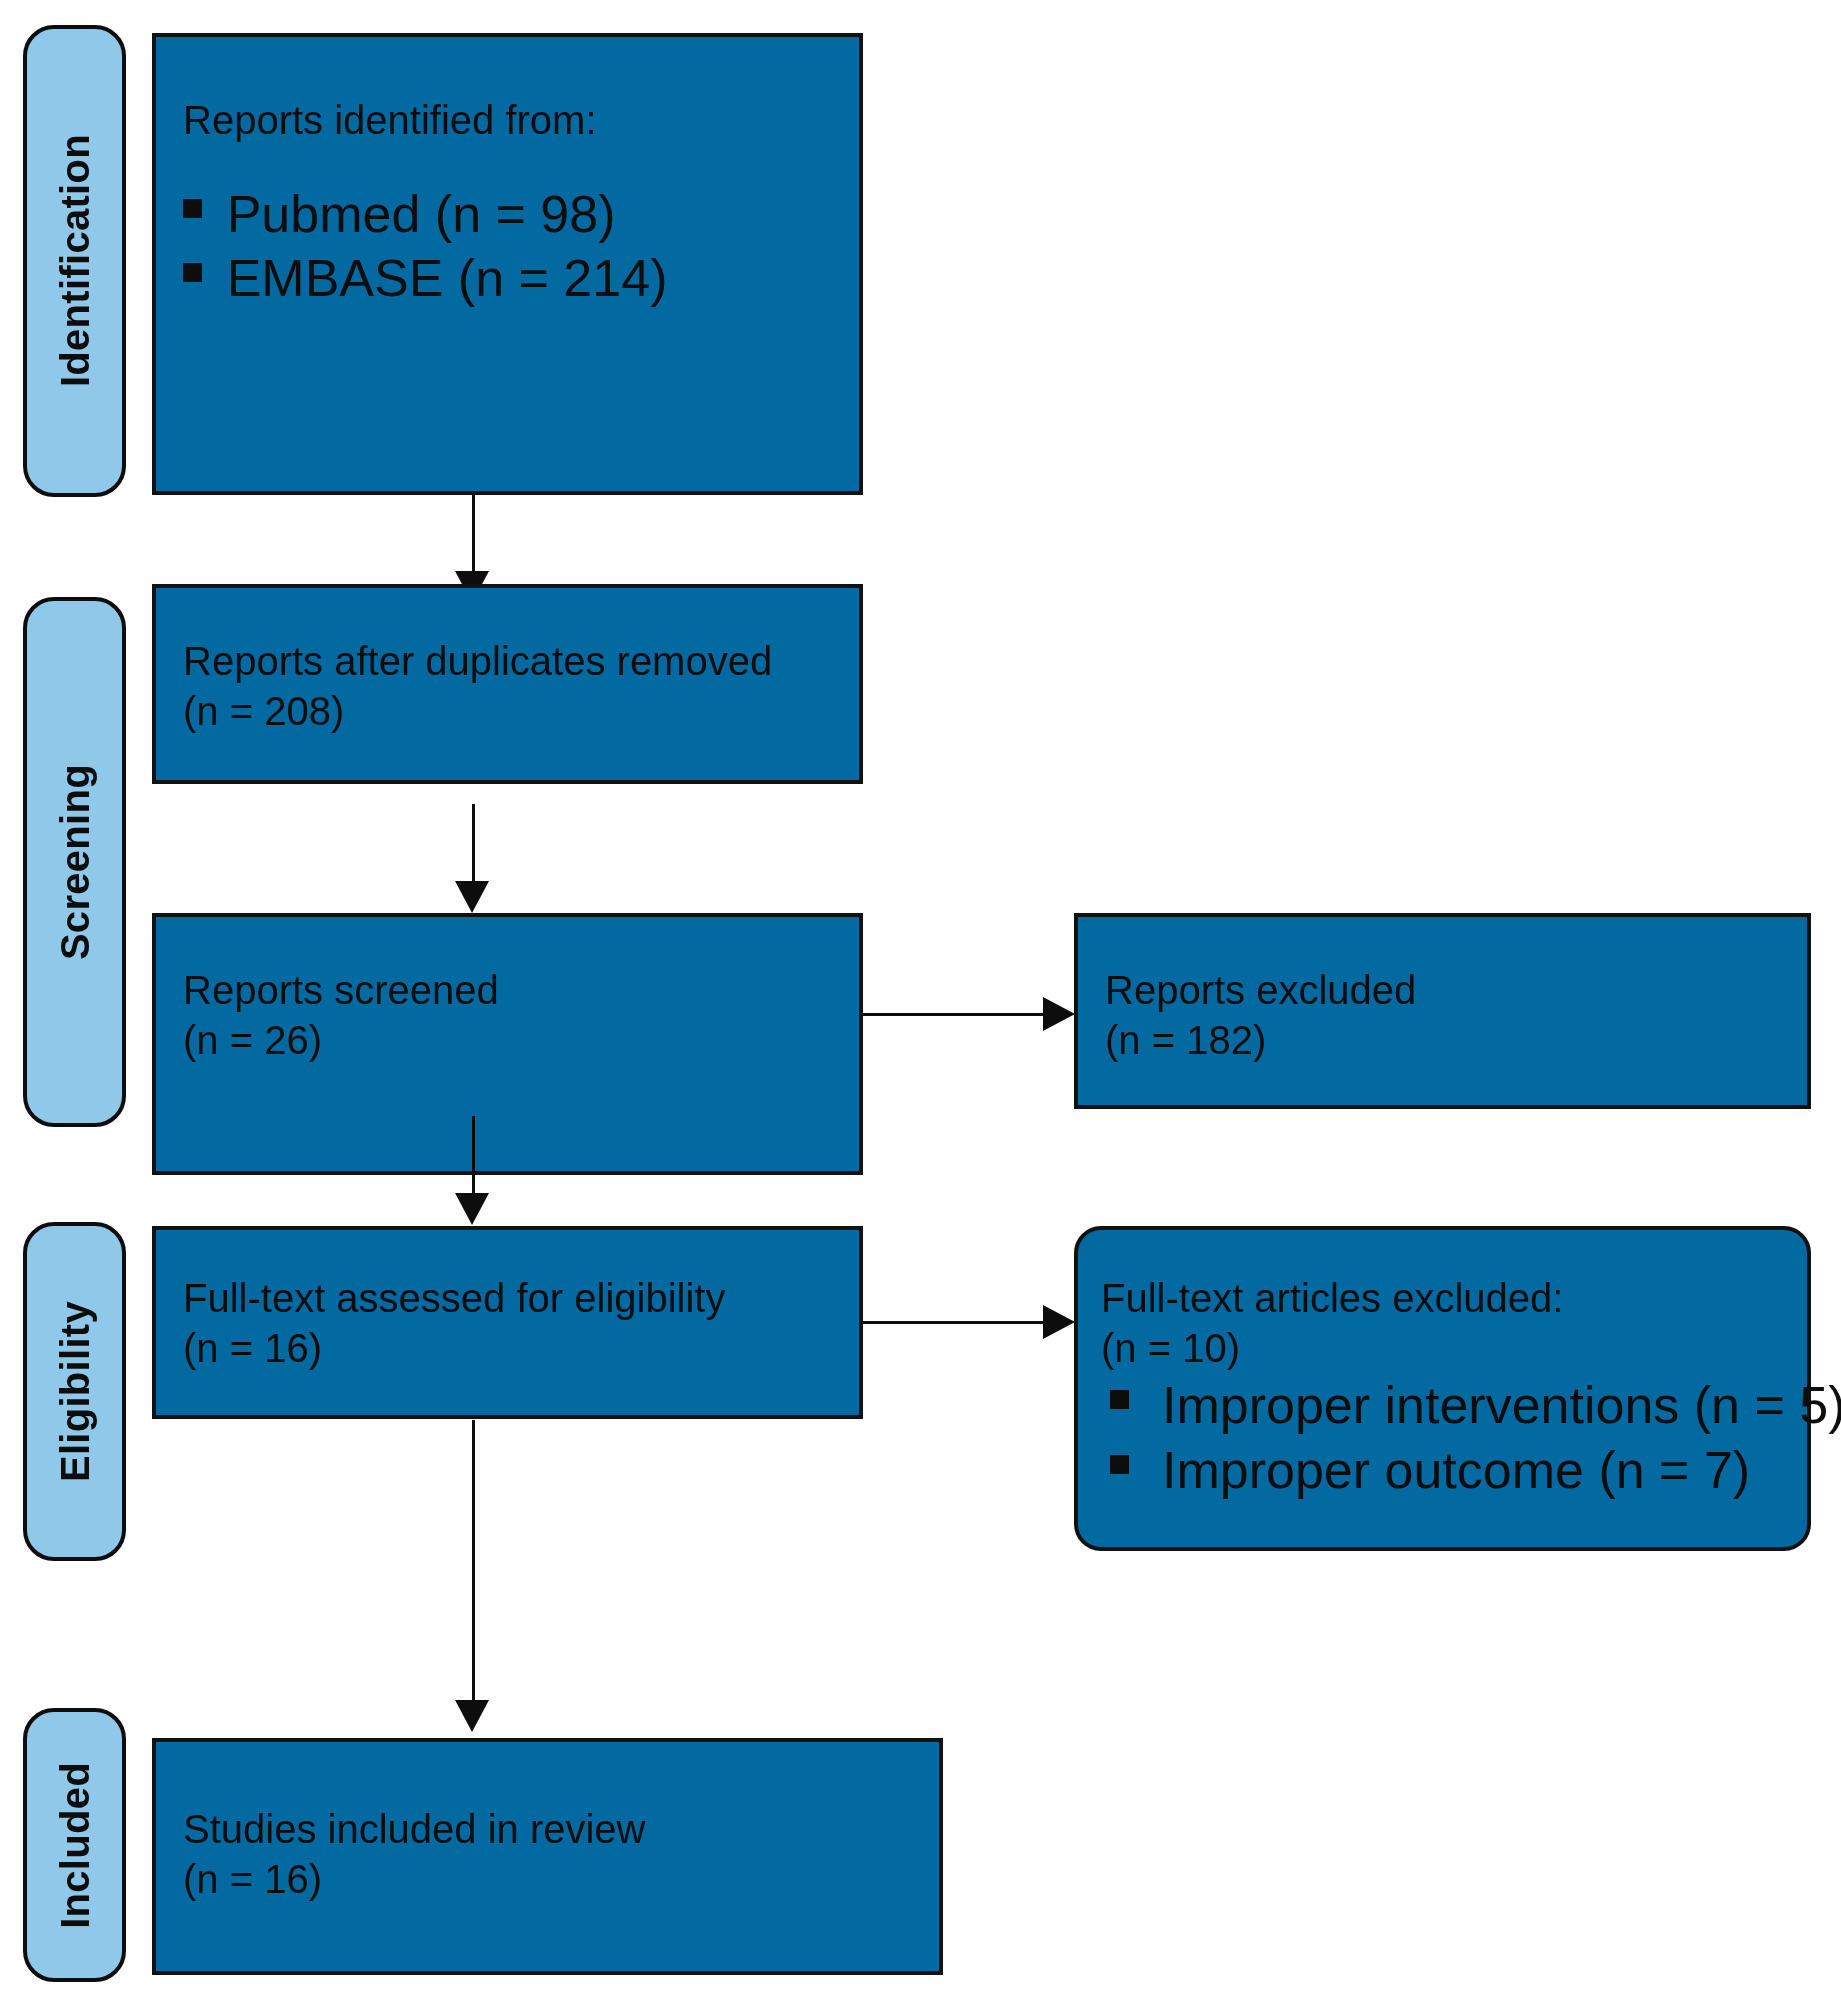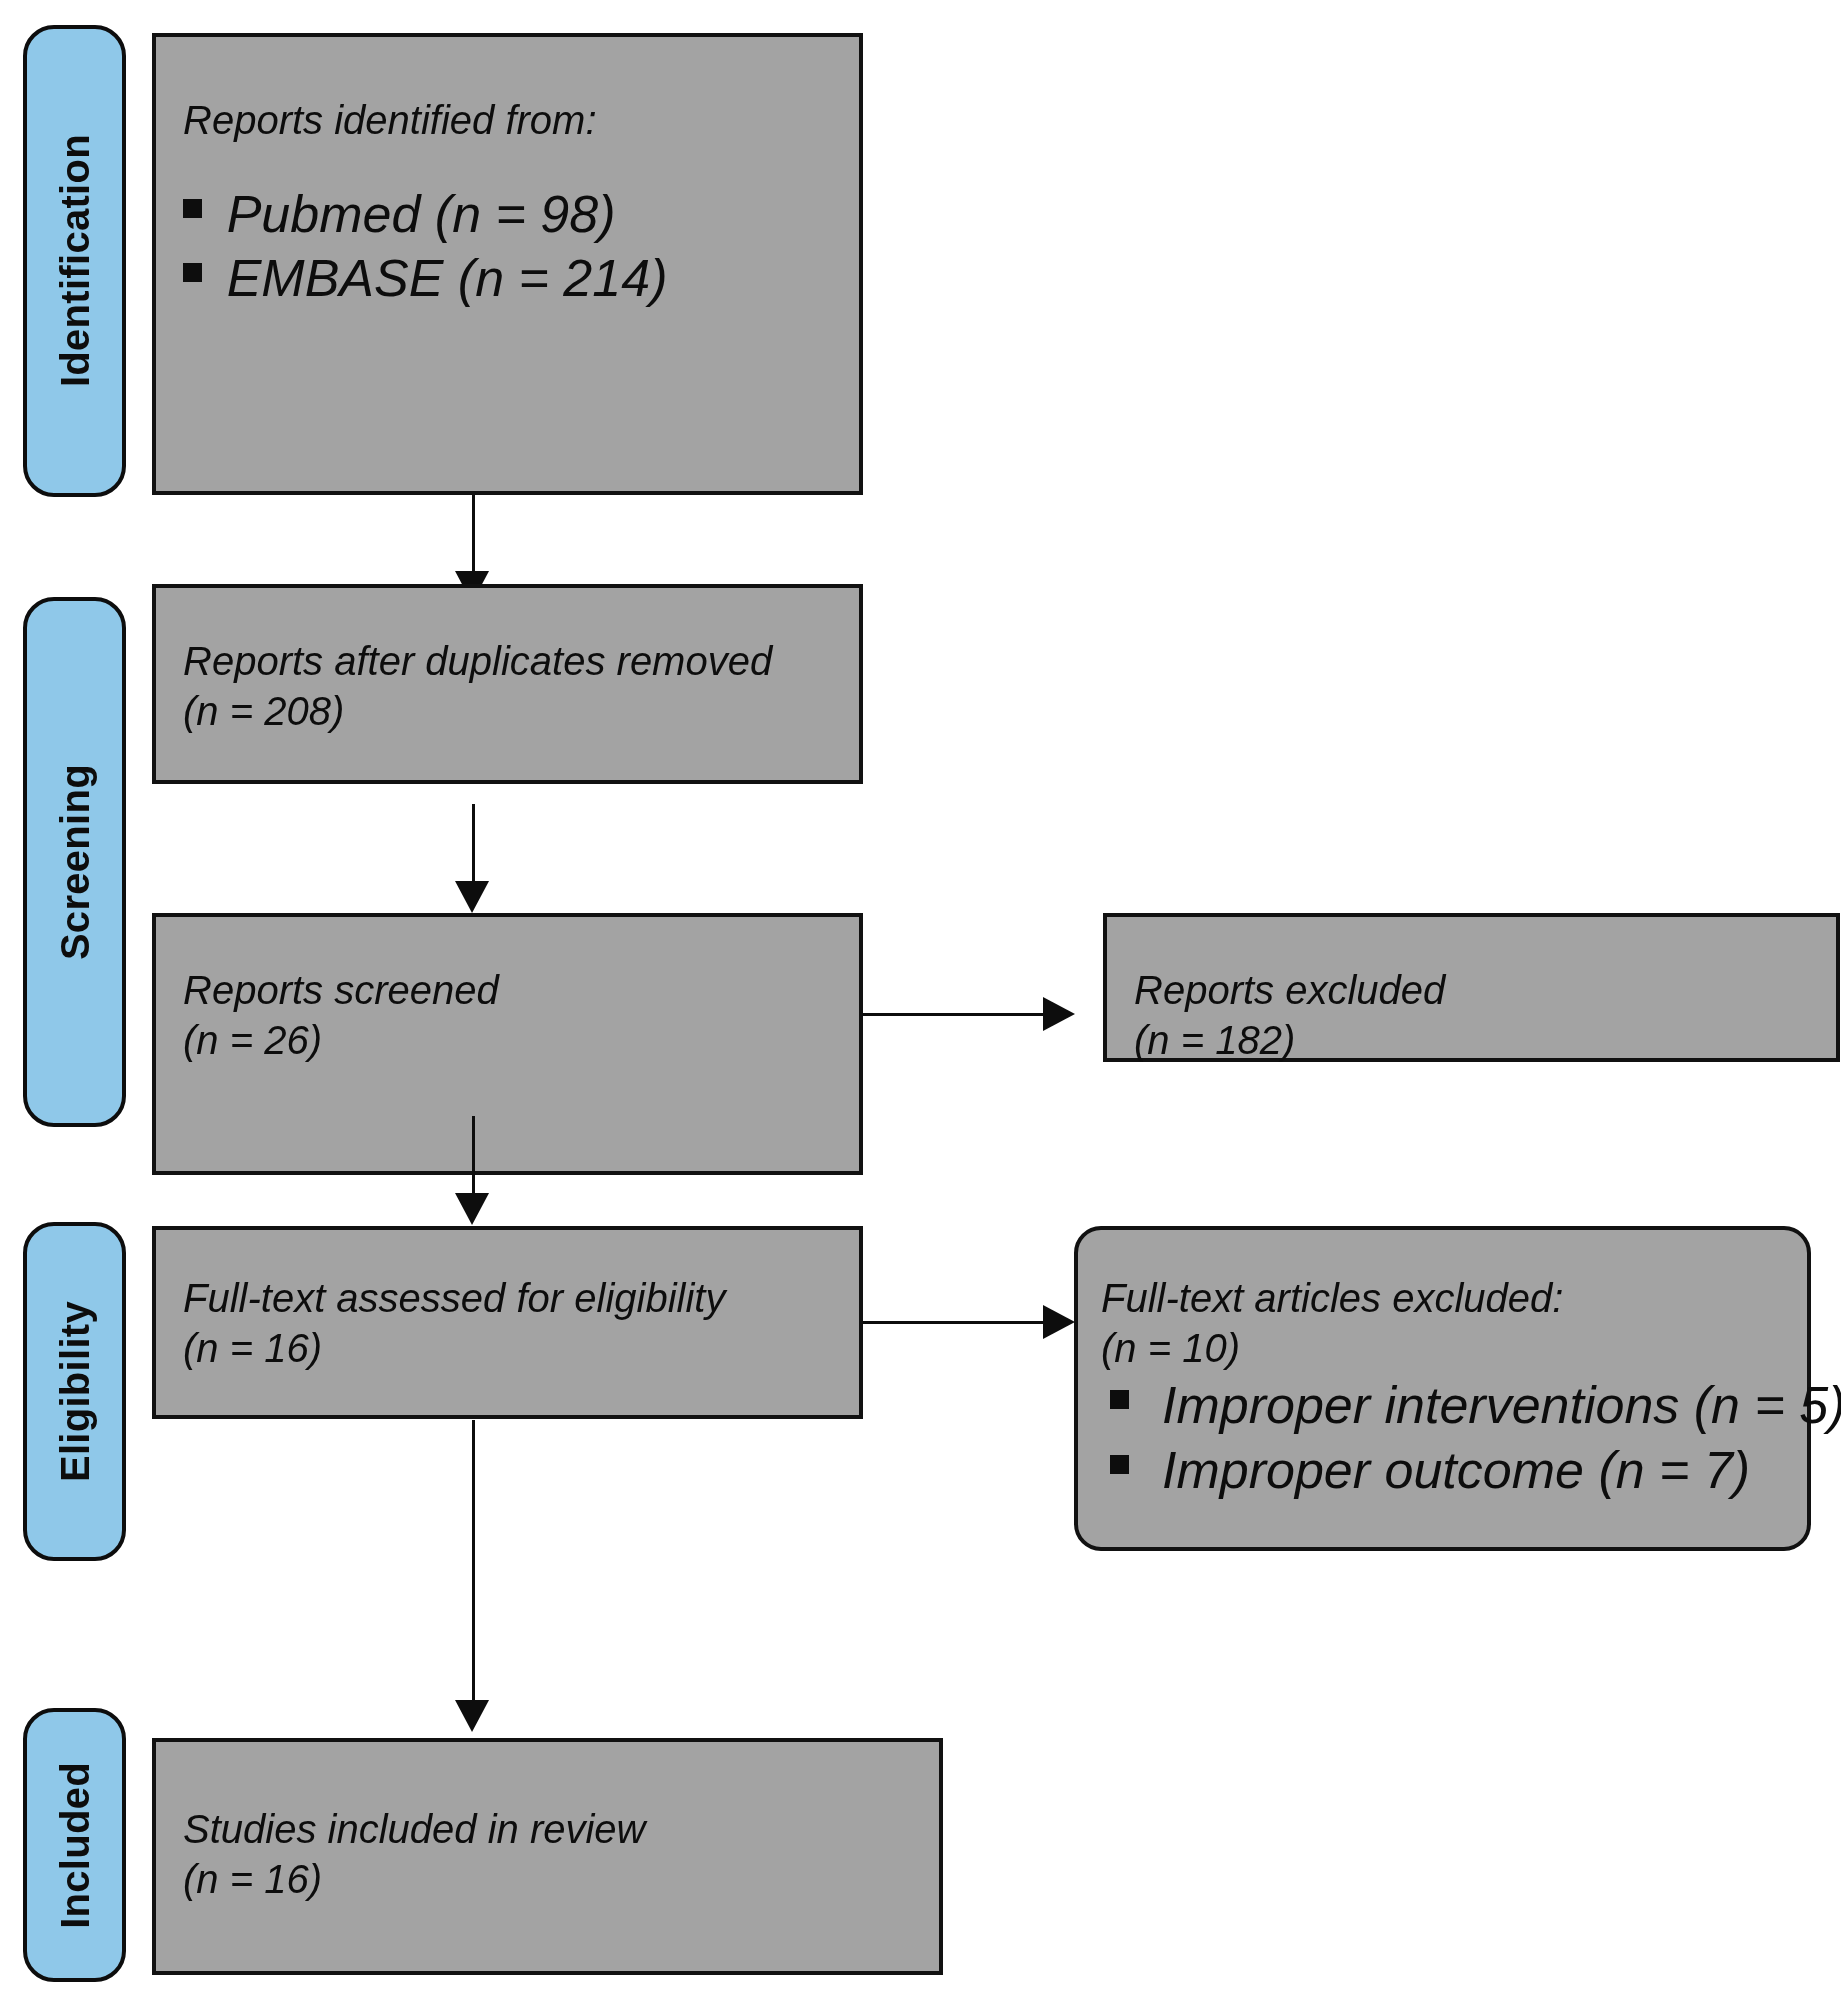--- a/index.html
+++ b/index.html
@@ -37,25 +37,24 @@
     font-weight: bold;
     color: #0d0d0d;
     letter-spacing: 0.3px;
     white-space: nowrap;
     line-height: 1;
   }
 
   
   .flow-box {
     position: absolute;
-    background: #a3a3a3;
+    background: #0369a1;
     border: 4.7px solid #111111;
     box-sizing: border-box;
     padding: 0;
-    font-style: italic;
   }
   .box-inner {
     position: absolute;
     left: 27px;
     right: 16px;
   }
   .box-line {
     font-size: 40px;
     color: #0d0d0d;
     line-height: 1.24;
@@ -168,21 +167,21 @@
   <div class="flow-box" style="left:152px; top:913px; width:711px; height:262px;">
     <div class="box-inner" style="top:49px;">
       <div class="box-line">Reports screened</div>
       <div class="box-line">(n = 26)</div>
     </div>
   </div>
 
   <div class="h-line" style="left:863px; top:1013px; width:183px;"></div>
   <div class="h-head" style="left:1043px; top:997px;"></div>
 
-  <div class="flow-box" style="left:1103px; top:913px; width:737px; height:149px;">
+  <div class="flow-box" style="left:1074px; top:913px; width:737px; height:196px;">
     <div class="box-inner" style="top:49px;">
       <div class="box-line">Reports excluded</div>
       <div class="box-line">(n = 182)</div>
     </div>
   </div>
 
   <div class="v-line" style="left:472px; top:1116px; height:80px;"></div>
   <div class="v-head" style="left:455px; top:1193px;"></div>
 
   <div class="flow-box" style="left:152px; top:1226px; width:711px; height:193px;">

